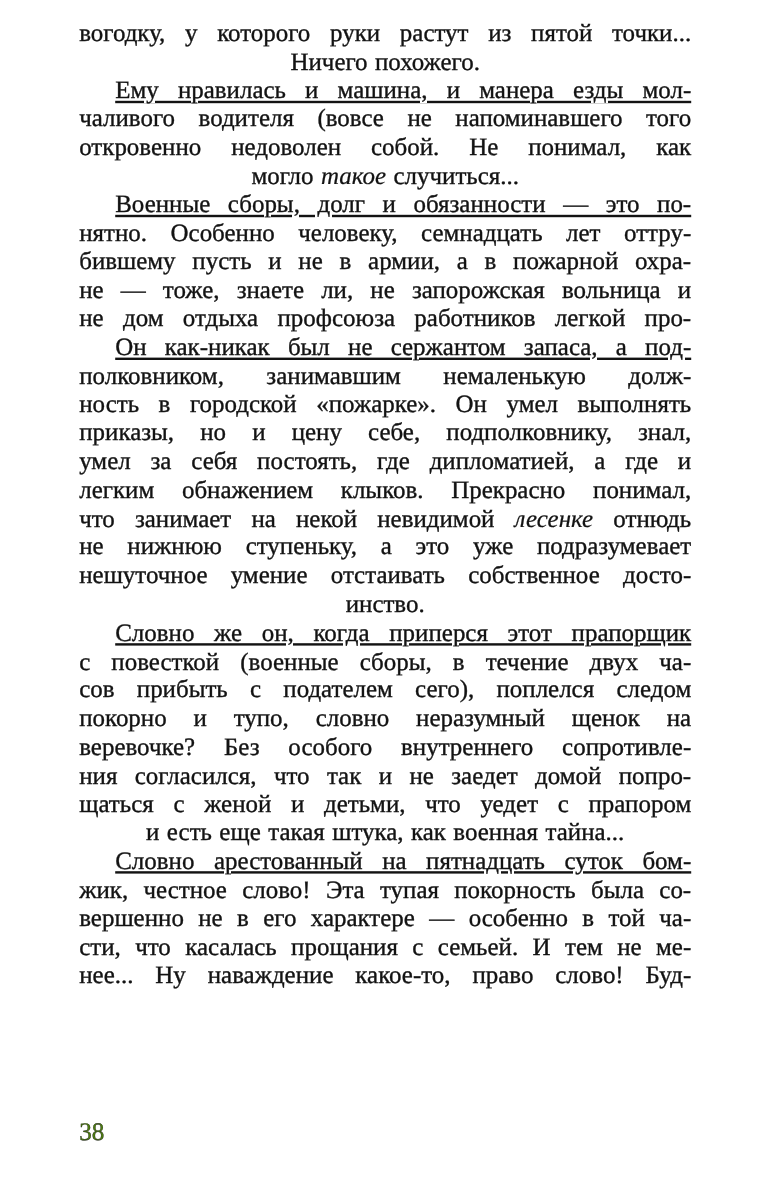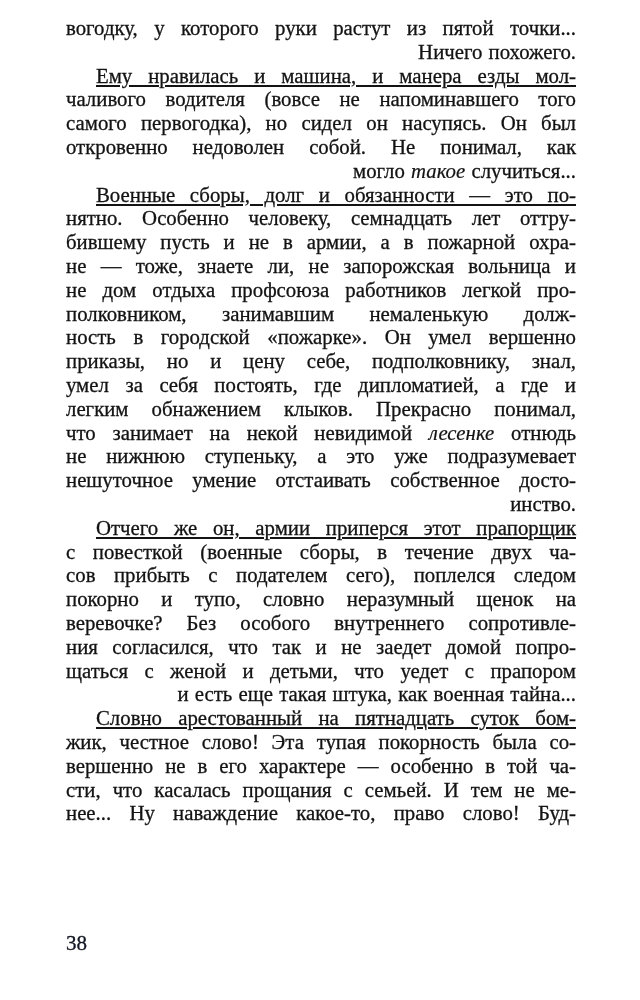--- a/index.html
+++ b/index.html
@@ -29,72 +29,72 @@
     width: 510px;
     font-size: 20.8px;
     line-height: 23.8px;
     color: #131313;
     -webkit-text-stroke: 0.3px #131313;
     word-spacing: 1px;
   }
   .line {
     height: 23.8px;
     white-space: nowrap;
-    text-align: right;
+    text-align: center;
   }
   .line.j {
     white-space: normal;
     text-align: justify;
     text-align-last: justify;
   }
   .line.indent {
     text-indent: 30px;
     text-decoration: underline;
   }
   .line i {
     font-style: italic;
     -webkit-text-stroke: 0.2px #131313;
   }
   .page-number {
     position: absolute;
     left: 66px;
     top: 931px;
     font-size: 21px;
     line-height: 24px;
-    color: #0f172a;
+    color: #4d7c0f;
     -webkit-text-stroke: 0.3px #131313;
   }
 </style>
 </head>
 <body style="background: rgb(255, 255, 255);">
 
 <div class="page">
   <div class="text-block" id="text-block" style="color: rgb(19, 19, 19);">
       <div class="line j">вогодку, у которого руки растут из пятой точки...</div>
       <div class="line">Ничего похожего.</div>
       <div class="line j indent">Ему нравилась и машина, и манера езды мол-</div>
       <div class="line j">чаливого водителя (вовсе не напоминавшего того</div>
-      <div class="line j">самого первогодка), но сидел он насупясь. Он был</div>
       <div class="line j">откровенно недоволен собой. Не понимал, как</div>
       <div class="line">могло <i>такое</i> случиться...</div>
       <div class="line j indent">Военные сборы, долг и обязанности — это по-</div>
       <div class="line j">нятно. Особенно человеку, семнадцать лет оттру-</div>
       <div class="line j">бившему пусть и не в армии, а в пожарной охра-</div>
       <div class="line j">не — тоже, знаете ли, не запорожская вольница и</div>
       <div class="line j">не дом отдыха профсоюза работников легкой про-</div>
+      <div class="line j indent">Он как-никак был не сержантом запаса, а под-</div>
       <div class="line j">полковником, занимавшим немаленькую долж-</div>
-      <div class="line j">ность в городской «пожарке». Он умел вершенно</div>
+      <div class="line j">ность в городской «пожарке». Он умел выполнять</div>
       <div class="line j">приказы, но и цену себе, подполковнику, знал,</div>
       <div class="line j">умел за себя постоять, где дипломатией, а где и</div>
       <div class="line j">легким обнажением клыков. Прекрасно понимал,</div>
       <div class="line j">что занимает на некой невидимой <i>лесенке</i> отнюдь</div>
       <div class="line j">не нижнюю ступеньку, а это уже подразумевает</div>
       <div class="line j">нешуточное умение отстаивать собственное досто-</div>
       <div class="line">инство.</div>
-      <div class="line j indent">Отчего же он, армии приперся этот прапорщик</div>
+      <div class="line j indent">Словно же он, когда приперся этот прапорщик</div>
       <div class="line j">с повесткой (военные сборы, в течение двух ча-</div>
       <div class="line j">сов прибыть с подателем сего), поплелся следом</div>
       <div class="line j">покорно и тупо, словно неразумный щенок на</div>
       <div class="line j">веревочке? Без особого внутреннего сопротивле-</div>
       <div class="line j">ния согласился, что так и не заедет домой попро-</div>
       <div class="line j">щаться с женой и детьми, что уедет с прапором</div>
       <div class="line">и есть еще такая штука, как военная тайна...</div>
       <div class="line j indent">Словно арестованный на пятнадцать суток бом-</div>
       <div class="line j">жик, честное слово! Эта тупая покорность была со-</div>
       <div class="line j">вершенно не в его характере — особенно в той ча-</div>

